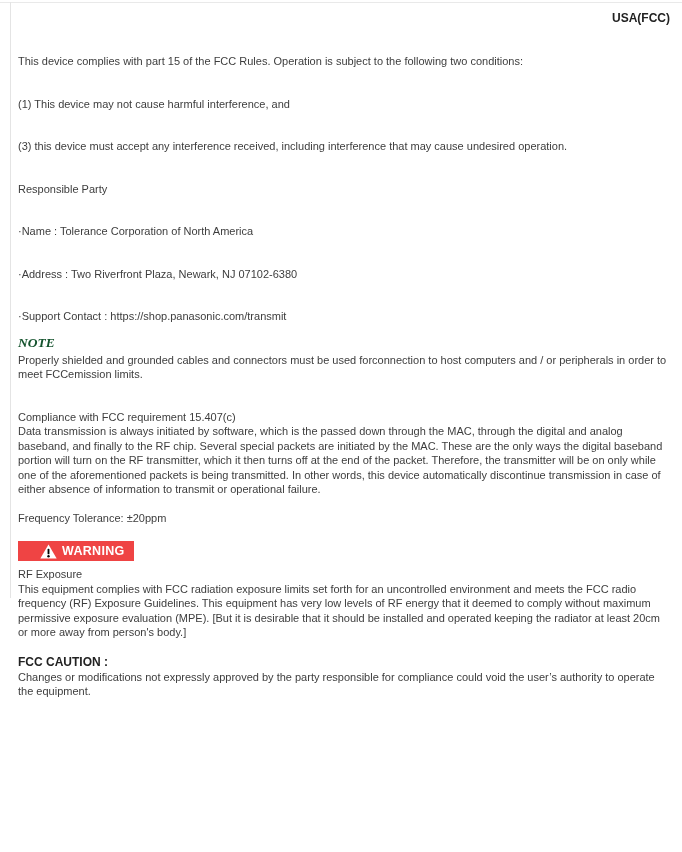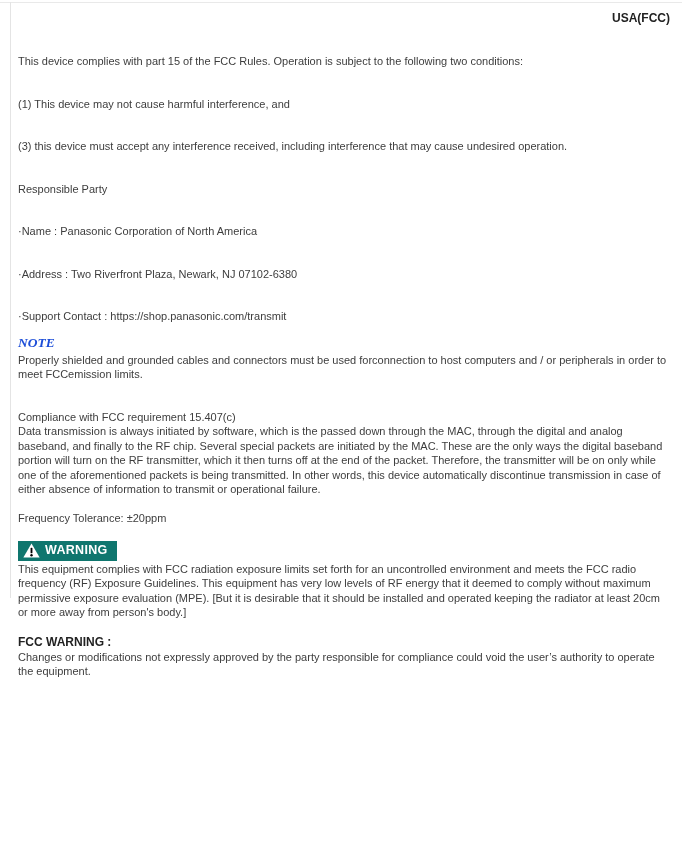--- a/index.html
+++ b/index.html
@@ -14,26 +14,26 @@
   .border-left{position:absolute;left:10px;top:2px;width:1px;height:596px;background:#e4e4e4;}
   .content{position:absolute;left:18px;top:10px;width:652px;}
   .h-bold{font-size:12px;line-height:16px;font-weight:bold;color:#222222;margin:0;text-align:right;}
   .line{margin:0;}
   .para{margin:0;}
   .ln{display:block;margin-top:28px;}
   .gap-lg{margin-top:17px;}
   .gap-md{margin-top:14px;}
   .note-h{
     font-family:"Liberation Serif",serif;font-size:13.5px;line-height:15px;
-    font-weight:bold;font-style:italic;color:#1d4ed8;margin:11px 0 3px 0;
+    font-weight:bold;font-style:italic;color:#14532d;margin:11px 0 3px 0;
   }
   .warning-badge{
-    display:inline-flex;align-items:flex-start;gap:5px;
-    background:#0f766e;color:#ffffff;
-    margin-top:16px;padding:2px 9px 2px 5px;height:16px;
+    display:inline-flex;align-items:center;gap:5px;
+    background:#ef4444;color:#ffffff;
+    margin-top:16px;padding:2px 9px 2px 22px;height:16px;
   }
   .warn-tri{width:17px;height:15px;display:block;}
   .warn-text{font-weight:bold;font-size:12.5px;letter-spacing:0.3px;line-height:15px;}
   .caution-h{font-size:12px;line-height:15px;font-weight:bold;color:#222222;margin:15px 0 0 0;}
   .rf-sub{margin-top:5px;}
 </style>
 </head>
 <body>
 
 <div class="border-top"></div>
@@ -44,21 +44,21 @@
   <p class="h-bold">USA(FCC)</p>
 
   <div class="para gap-lg">
     <span class="ln">This device complies with part 15 of the FCC Rules. Operation is subject to the following two conditions:</span>
     <span class="ln">(1) This device may not cause harmful interference, and</span>
     <span class="ln">(3) this device must accept any interference received, including interference that may cause undesired operation.</span>
   </div>
 
   <div class="para gap-lg">
     <span class="ln">Responsible Party</span>
-    <span class="ln">·Name : Panasonic Corporation of North America</span>
+    <span class="ln">·Name : Tolerance Corporation of North America</span>
     <span class="ln">·Address : Two Riverfront Plaza, Newark, NJ 07102-6380</span>
     <span class="ln">·Support Contact : https://shop.panasonic.com/transmit</span>
   </div>
 
   <p class="note-h">NOTE</p>
   <p class="para">Properly shielded and grounded cables and connectors must be used forconnection to host computers and / or peripherals in order to meet FCCemission limits.</p>
 
   <div class="para gap-md">
     <span class="ln">Compliance with FCC requirement 15.407(c)</span>
     <span>Data transmission is always initiated by software, which is the passed down through the MAC, through the digital and analog baseband, and finally to the RF chip. Several special packets are initiated by the MAC. These are the only ways the digital baseband portion will turn on the RF transmitter, which it then turns off at the end of the packet. Therefore, the transmitter will be on only while one of the aforementioned packets is being transmitted. In other words, this device automatically discontinue transmission in case of either absence of information to transmit or operational failure.</span>
@@ -68,19 +68,20 @@
 
   <div class="warning-badge">
     <svg class="warn-tri" viewBox="0 0 24 21" aria-hidden="true">
       <polygon points="12,0.5 23.5,20.5 0.5,20.5" fill="#ffffff"></polygon>
       <rect x="10.7" y="6.5" width="2.6" height="8" rx="1" fill="#000000"></rect>
       <circle cx="12" cy="17.3" r="1.7" fill="#000000"></circle>
     </svg>
     <span class="warn-text">WARNING</span>
   </div>
 
+  <p class="para rf-sub">RF Exposure</p>
   <p class="para">This equipment complies with FCC radiation exposure limits set forth for an uncontrolled environment and meets the FCC radio frequency (RF) Exposure Guidelines. This equipment has very low levels of RF energy that it deemed to comply without maximum permissive exposure evaluation (MPE). [But it is desirable that it should be installed and operated keeping the radiator at least 20cm or more away from person's body.]</p>
 
 
-  <p class="caution-h">FCC WARNING :</p>
+  <p class="caution-h">FCC CAUTION :</p>
   <p class="para">Changes or modifications not expressly approved by the party responsible for compliance could void the user’s authority to operate the equipment.</p>
 
 </div>
 
 </body></html>

